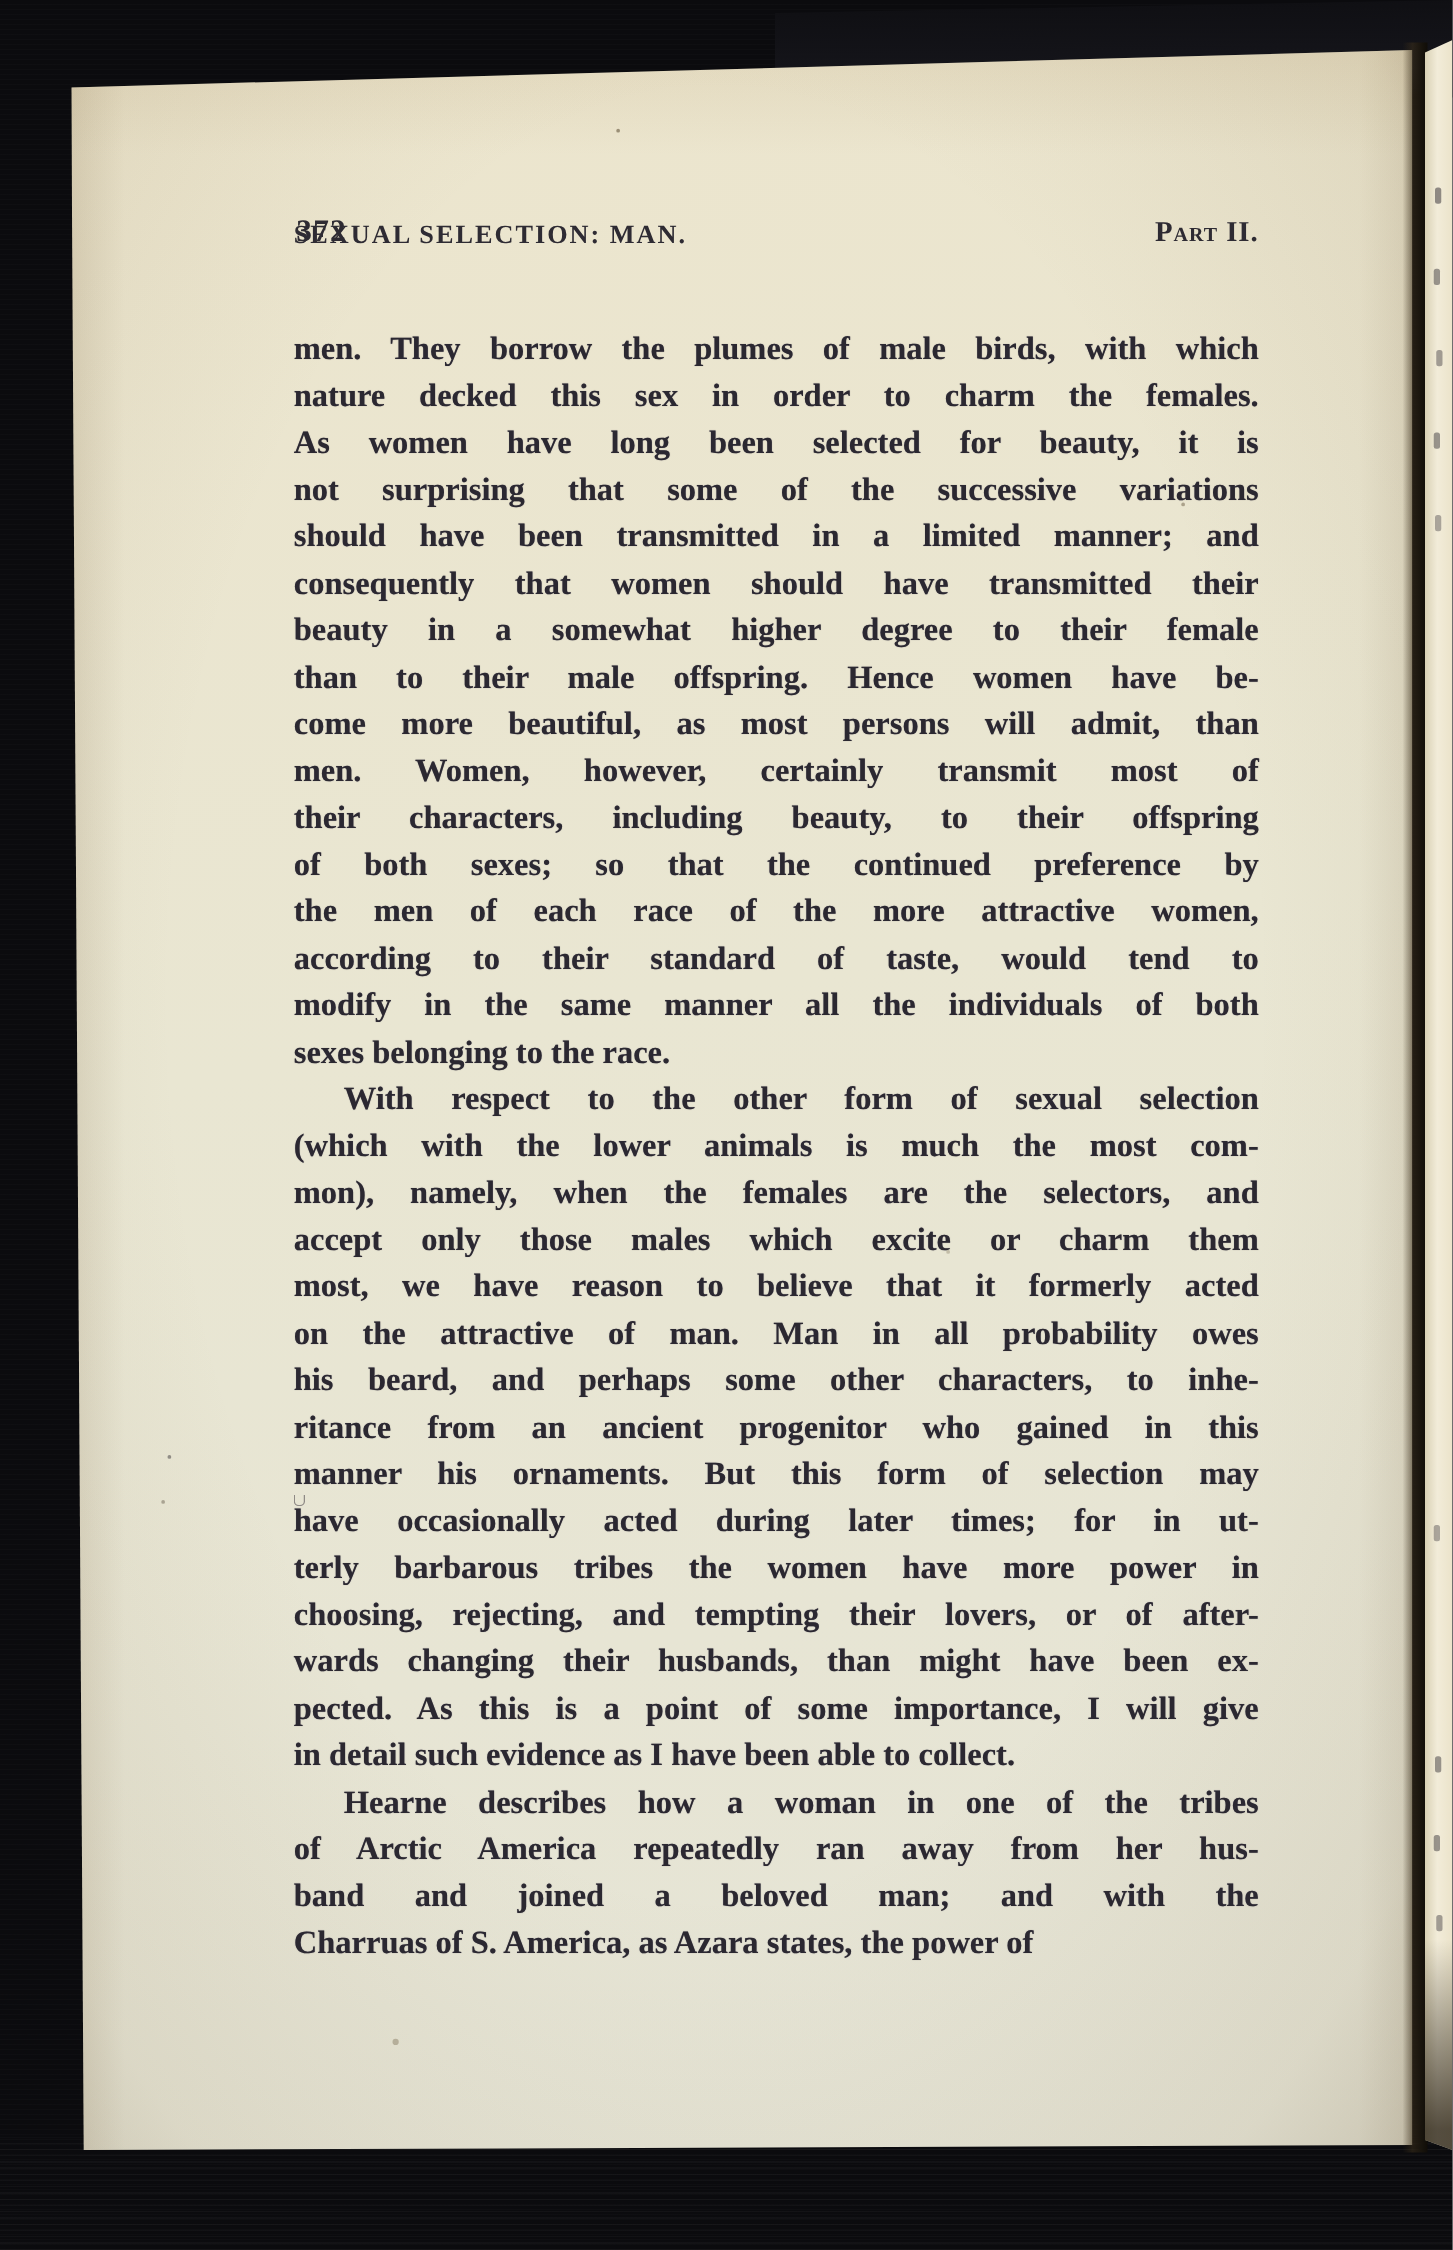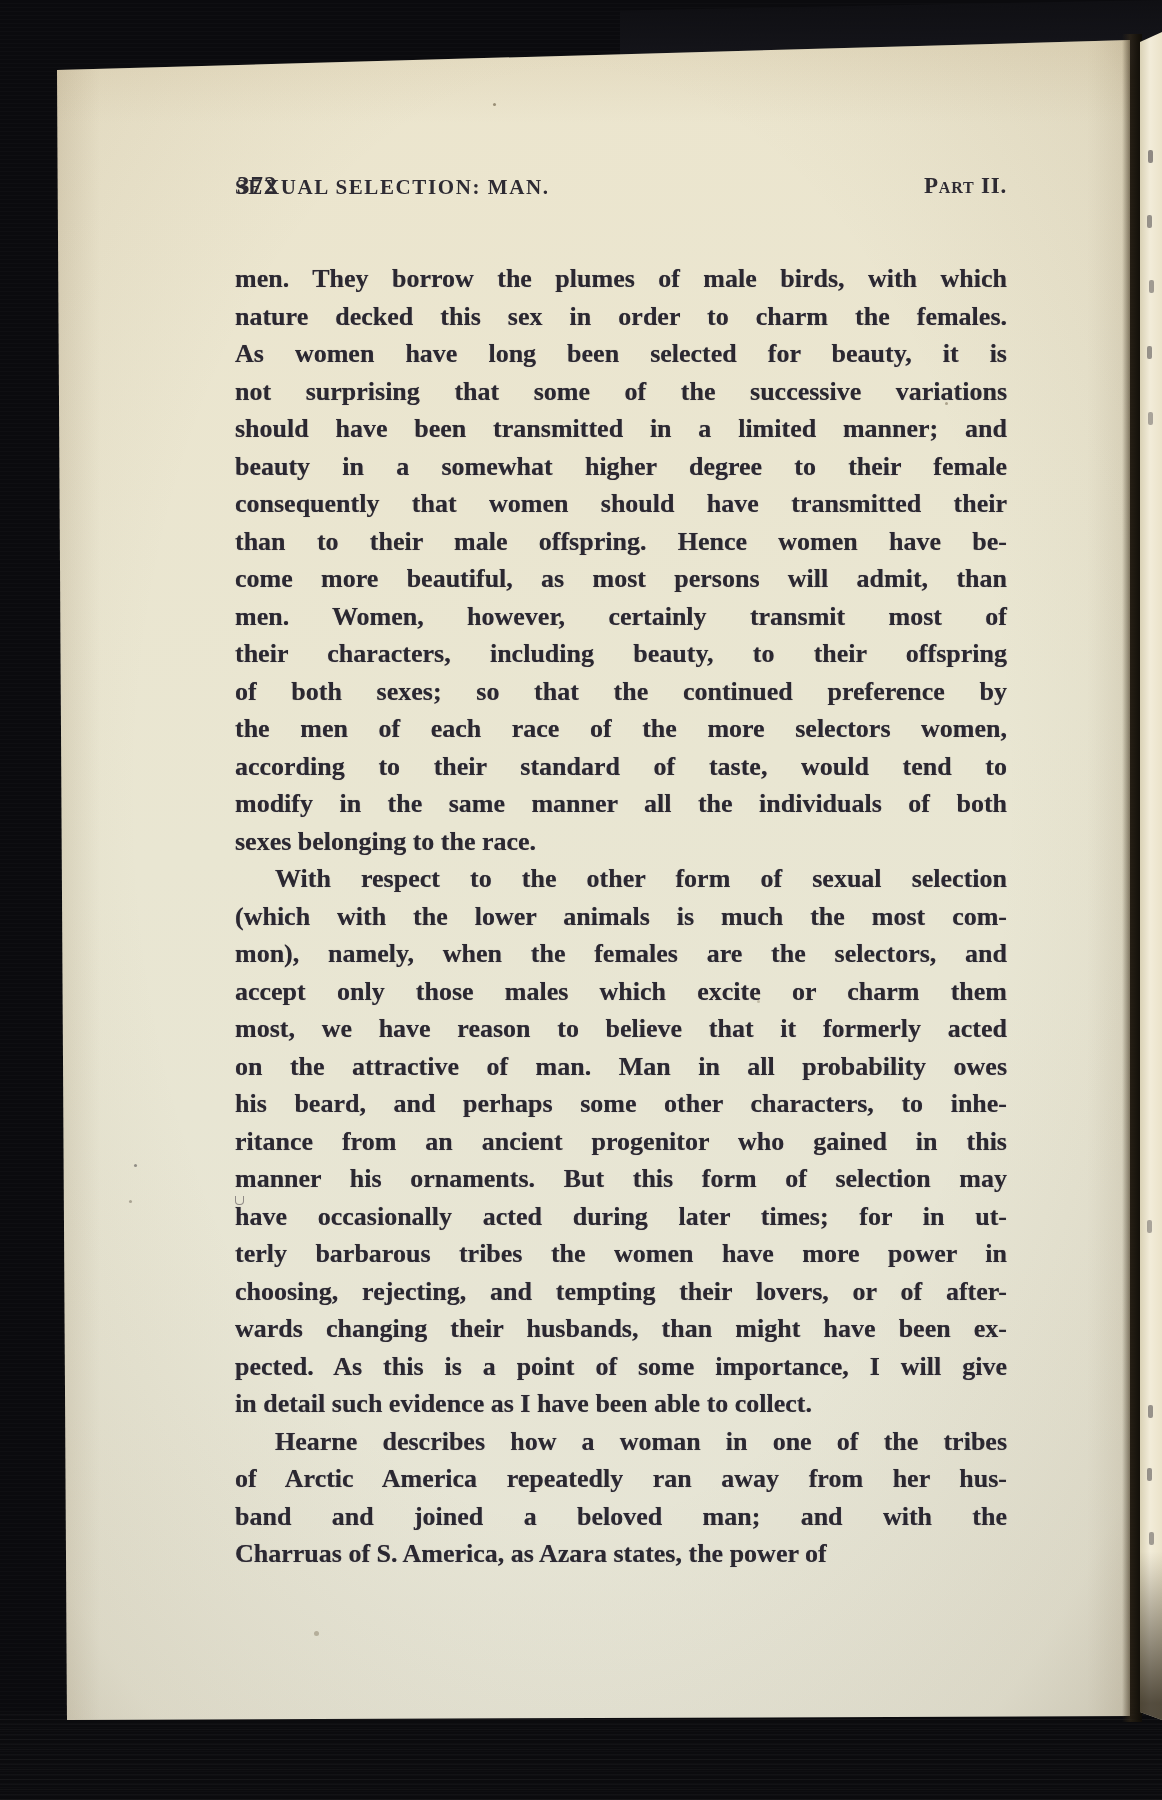--- a/index.html
+++ b/index.html
@@ -136,28 +136,28 @@
       <span class="running-title">SEXUAL SELECTION: MAN.</span>
       <span class="part-label">Part II.</span>
     </div>
 
     <div class="body-text">
         <div class="line">men.  They borrow the plumes of male birds, with which</div>
         <div class="line">nature decked this sex in order to charm the females.</div>
         <div class="line">As women have long been selected for beauty, it is</div>
         <div class="line">not surprising that some of the successive variations</div>
         <div class="line">should have been transmitted in a limited manner; and</div>
+        <div class="line">consequently that women should have transmitted their</div>
         <div class="line">beauty in a somewhat higher degree to their female</div>
-        <div class="line">consequently that women should have transmitted their</div>
         <div class="line">than to their male offspring.  Hence women have be-</div>
         <div class="line">come more beautiful, as most persons will admit, than</div>
         <div class="line">men.  Women, however, certainly transmit most of</div>
         <div class="line">their characters, including beauty, to their offspring</div>
         <div class="line">of both sexes; so that the continued preference by</div>
-        <div class="line">the men of each race of the more selectors women,</div>
+        <div class="line">the men of each race of the more attractive women,</div>
         <div class="line">according to their standard of taste, would tend to</div>
         <div class="line">modify in the same manner all the individuals of both</div>
         <div class="line last">sexes belonging to the race.</div>
         <div class="line indent">With respect to the other form of sexual selection</div>
         <div class="line">(which with the lower animals is much the most com-</div>
         <div class="line">mon), namely, when the females are the selectors, and</div>
         <div class="line">accept only those males which excite or charm them</div>
         <div class="line">most, we have reason to believe that it formerly acted</div>
         <div class="line">on the attractive of man.  Man in all probability owes</div>
         <div class="line">his beard, and perhaps some other characters, to inhe-</div>

